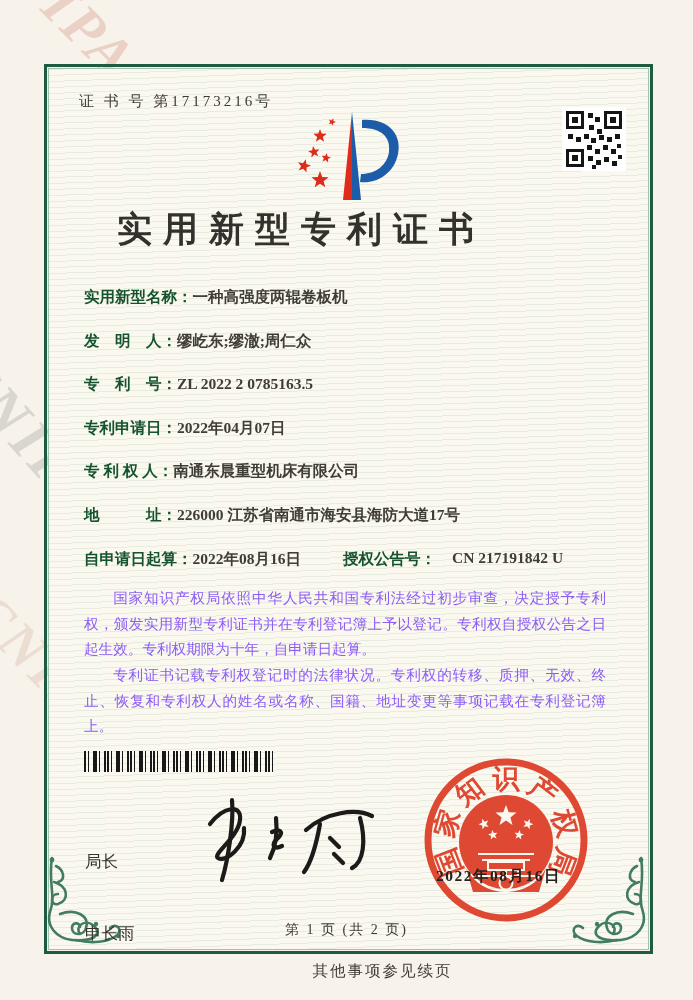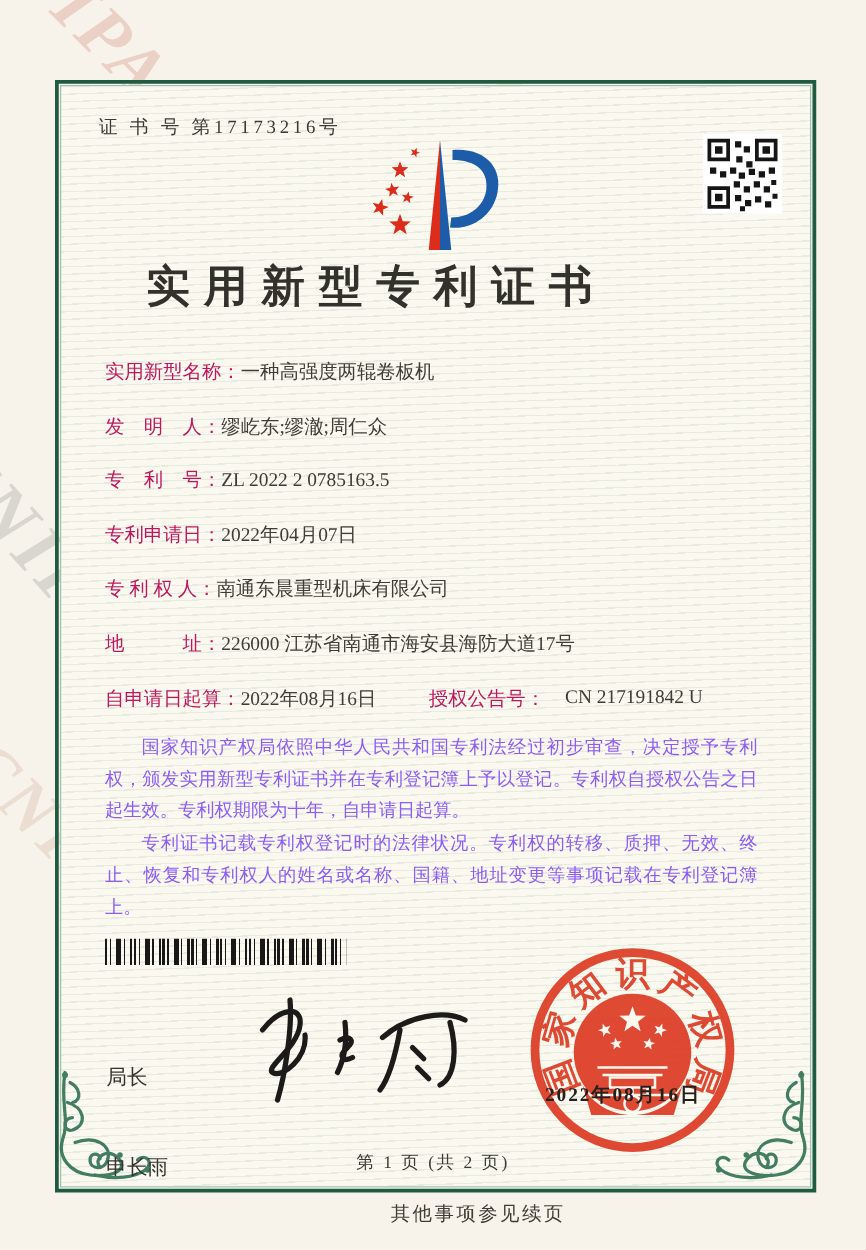--- a/index.html
+++ b/index.html
@@ -22,22 +22,22 @@
   .certno{position:absolute;left:79px;top:92px;font-size:15px;letter-spacing:3px;color:#3c3a34;}
 
   .logo{position:absolute;left:286px;top:108px;}
   .qr{position:absolute;left:562px;top:107px;}
 
   .title{position:absolute;left:0;top:206px;width:602px;text-align:center;
          font-size:35px;font-weight:bold;letter-spacing:11px;color:#33312c;}
 
   .fields{position:absolute;left:84px;top:287px;width:540px;}
   .frow{display:flex;align-items:baseline;height:43.6px;font-size:15.5px;color:#403d36;}
-  .frow .lab{white-space:pre;color:#be185d;}
-  .frow .val{white-space:pre;}
+  .frow .lab{white-space:pre;color:#14532d;font-weight:bold;}
+  .frow .val{white-space:pre;font-weight:bold;}
   .grant-pair2{margin-left:42px;display:flex;gap:16px;}
 
   .paras{position:absolute;left:84px;top:586px;width:522px;font-size:14.6px;
          line-height:1.76;text-align:justify;color:#8b5cf6;}
   .paras p{margin:0;text-indent:2em;}
 
   .barcode{position:absolute;left:84px;top:751px;width:193px;height:21px;
     background:repeating-linear-gradient(90deg,
       #181818 0 2px, transparent 2px 4px,
       #181818 4px 5px, transparent 5px 9px,

